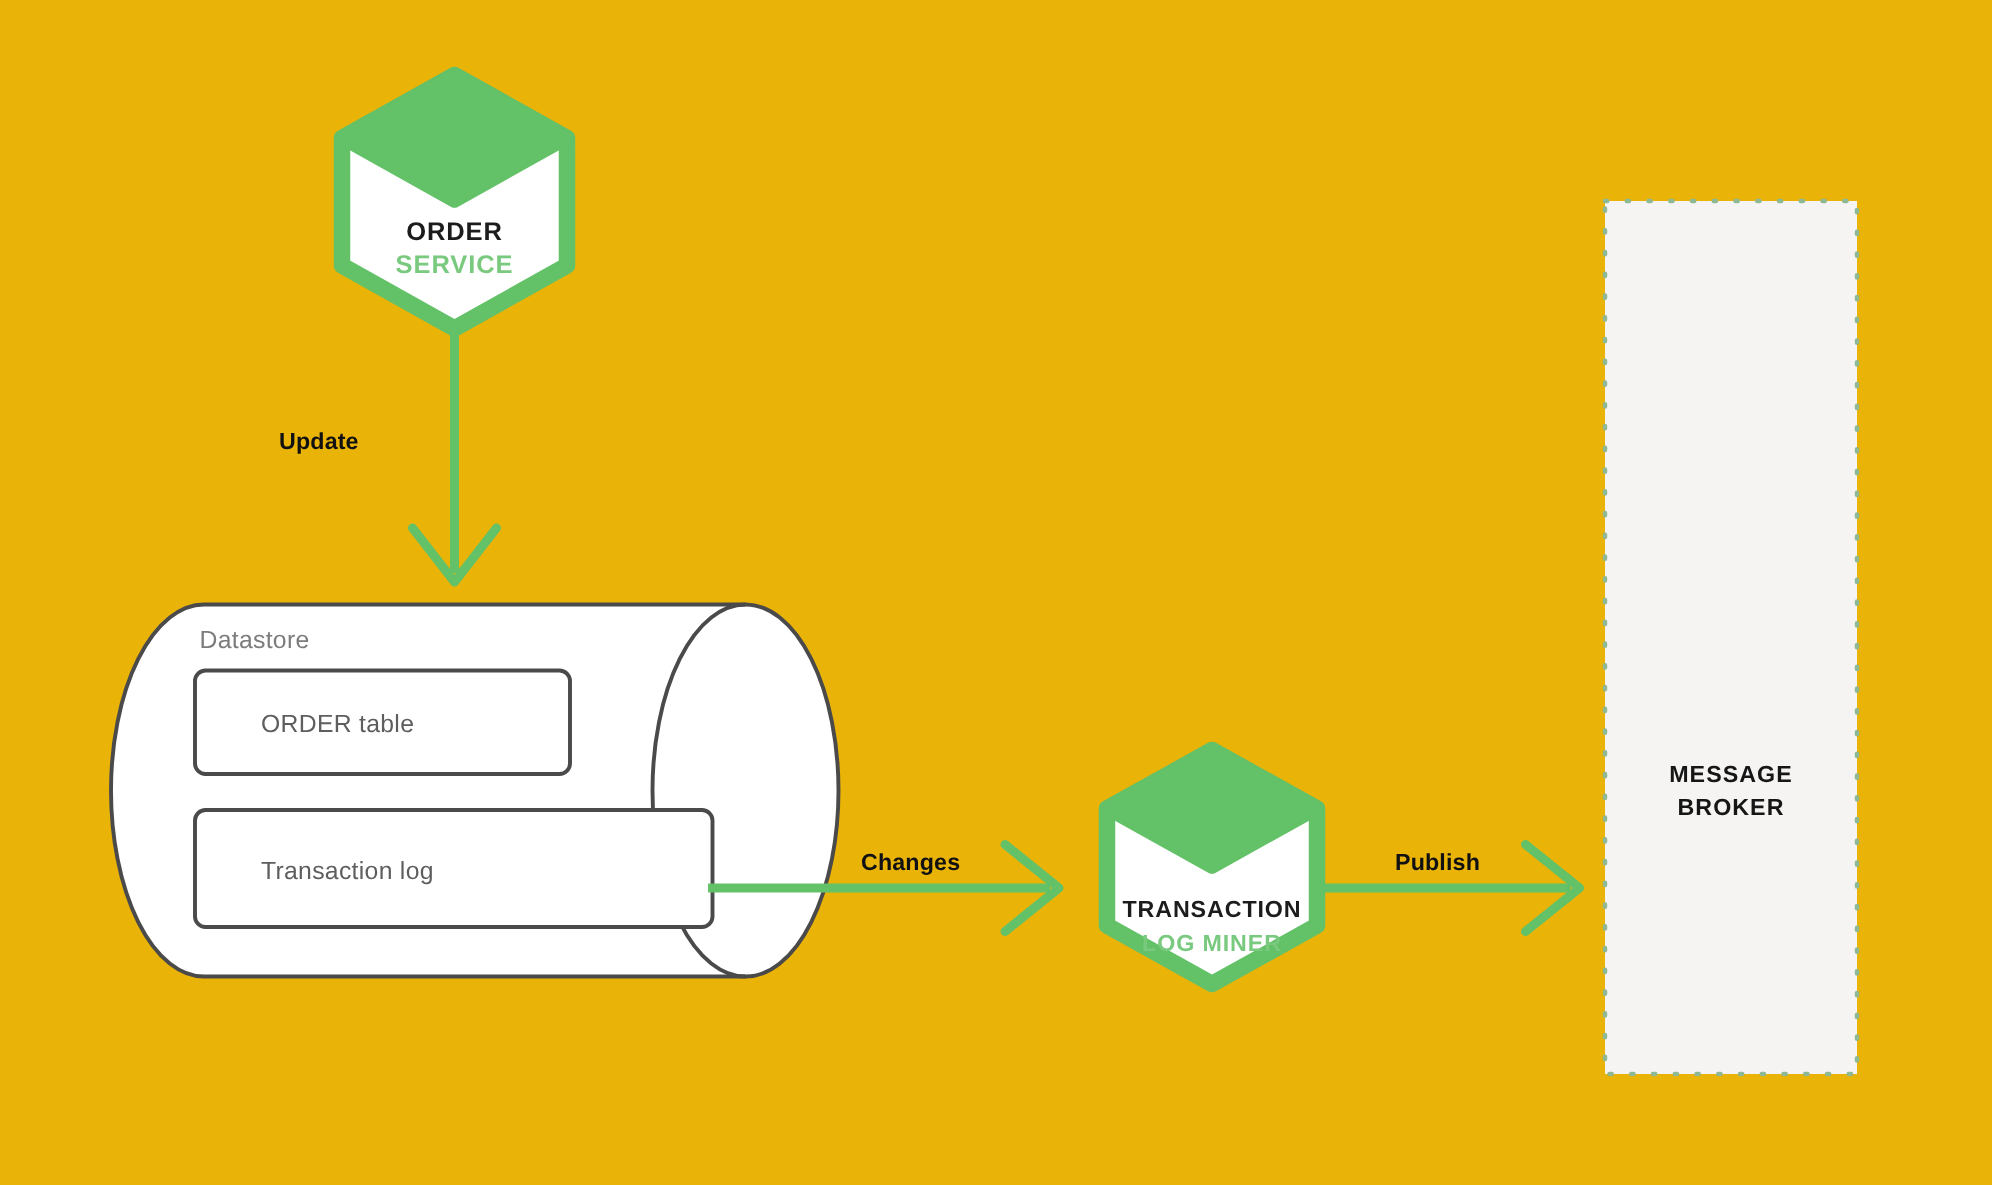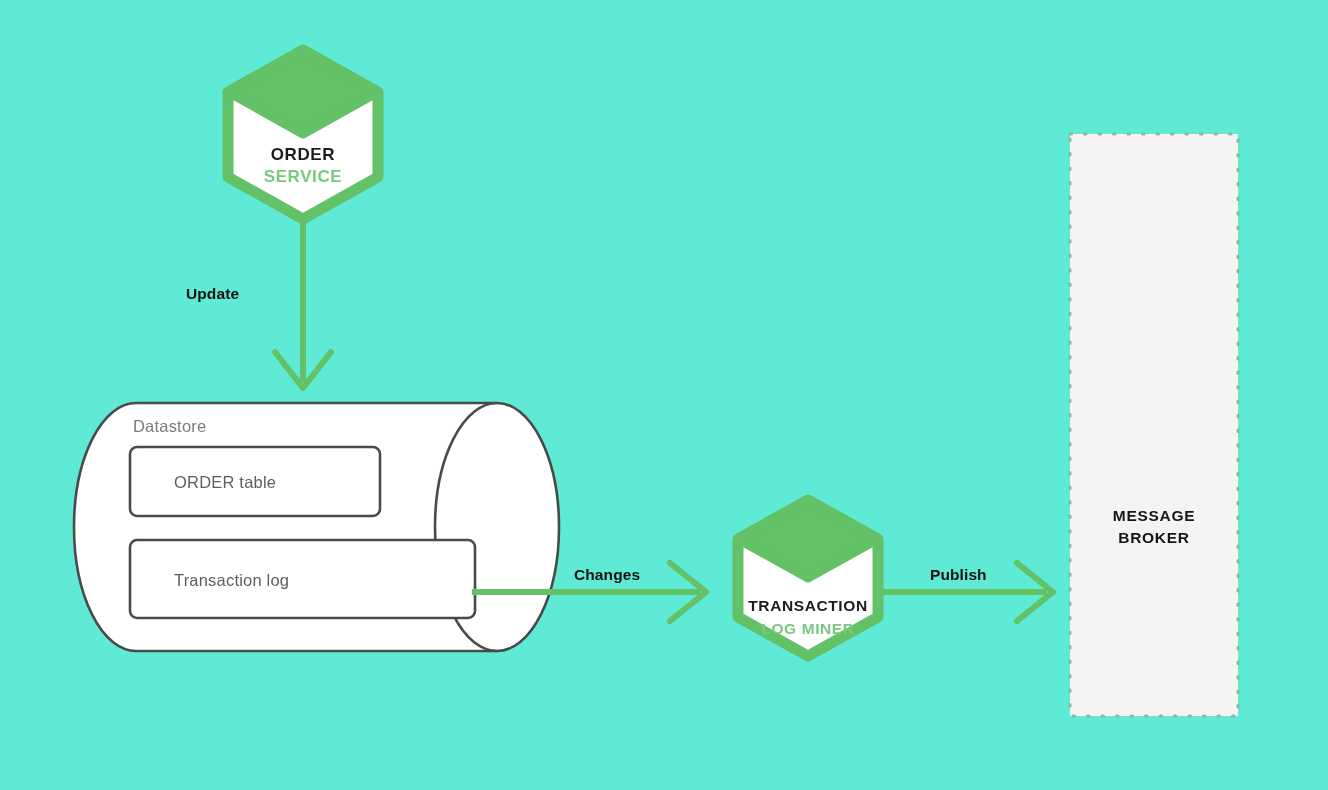--- a/index.html
+++ b/index.html
@@ -8,21 +8,21 @@
     padding: 0;
     background: #ffffff;
   }
   body {
     font-family: "Liberation Sans", sans-serif;
   }
   #diagram-canvas {
     position: relative;
     width: 1328px;
     height: 790px;
-    background: #5eead4;
+    background: #eab308;
     overflow: hidden;
   }
   #diagram-svg {
     position: absolute;
     top: 0;
     left: 0;
     width: 1328px;
     height: 790px;
     display: block;
   }

